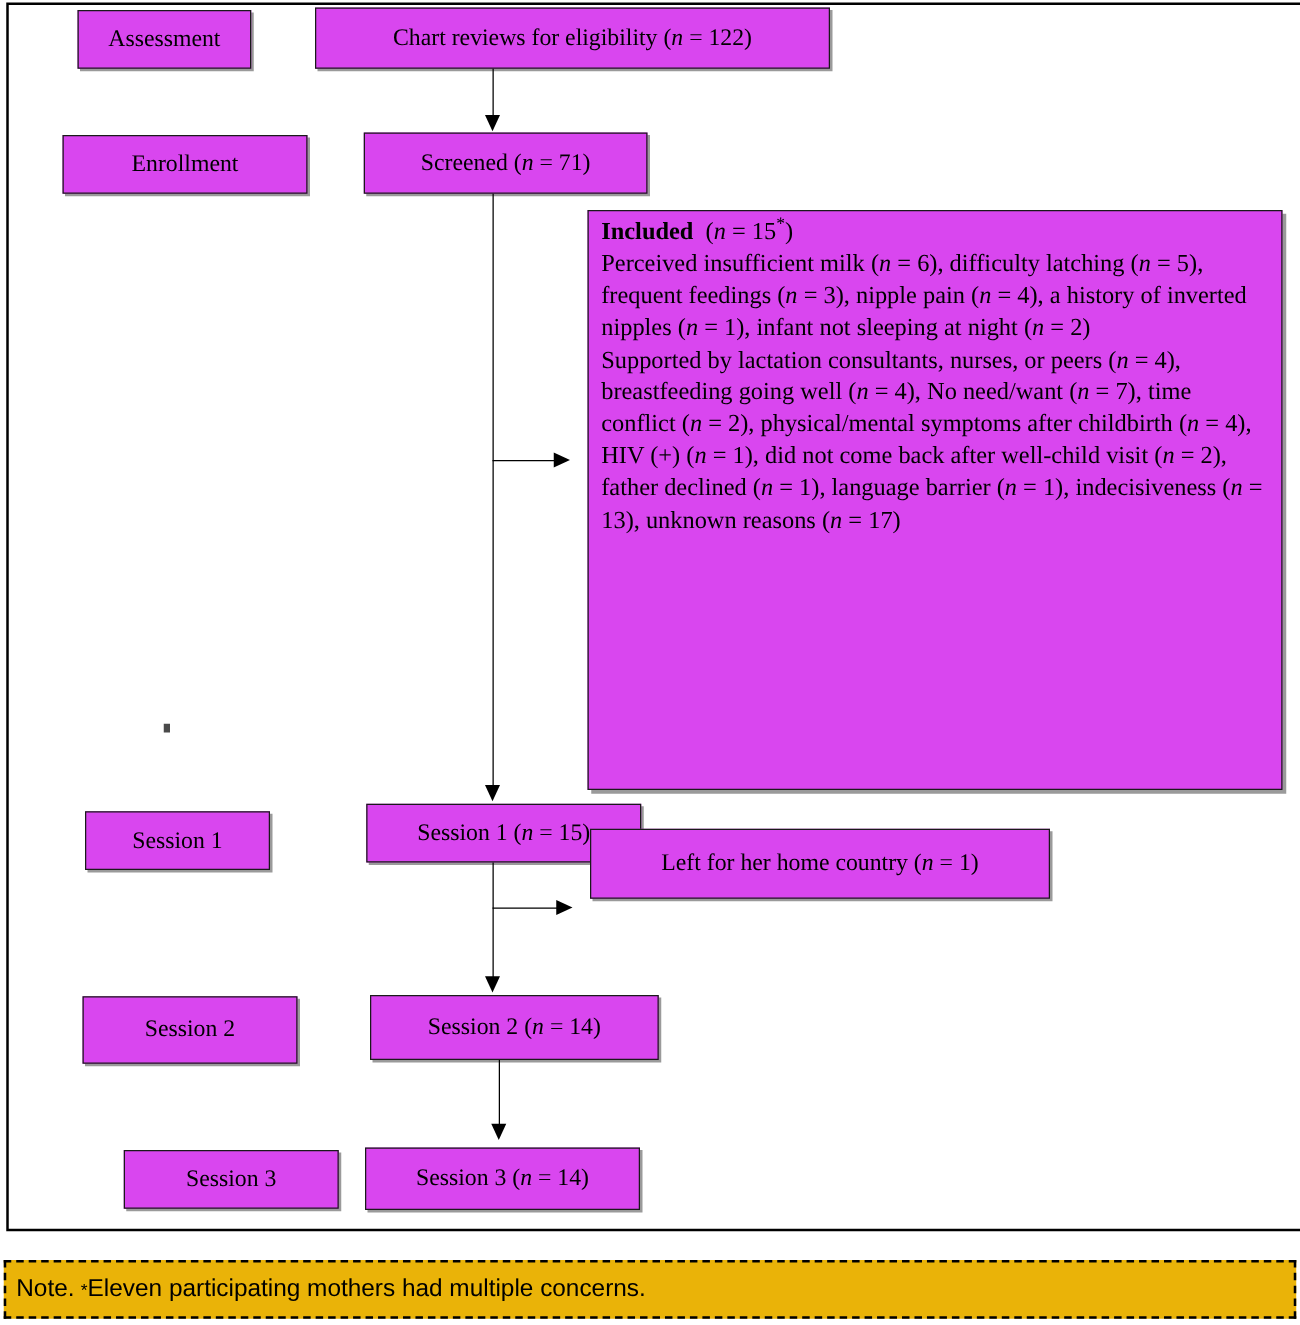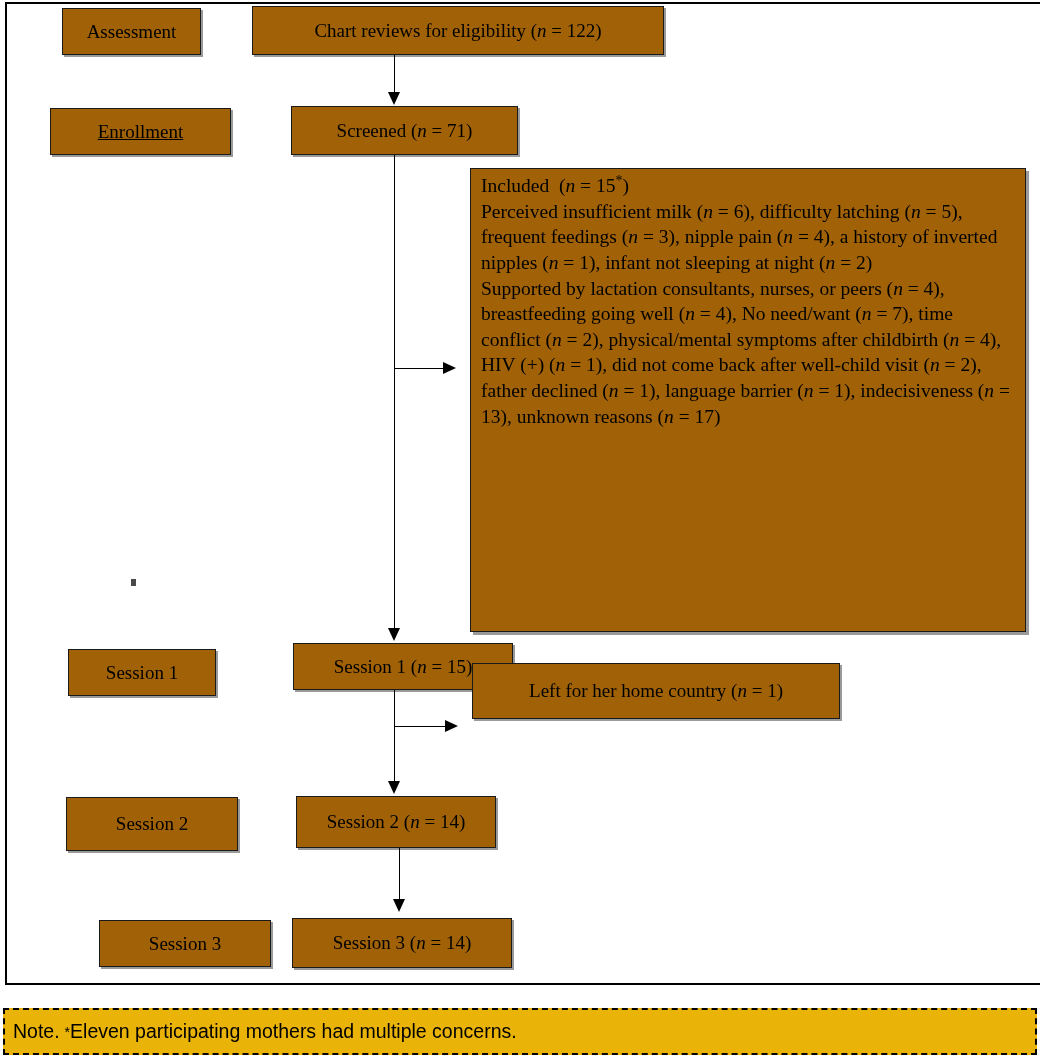--- a/index.html
+++ b/index.html
@@ -30,21 +30,21 @@
     height: 983px;
     border: 2px solid #000;
     box-sizing: border-box;
     background: #fff;
   }
 
   
   .box {
     position: absolute;
     box-sizing: border-box;
-    background: #a16207;
+    background: #d946ef;
     border: 1.6px solid #1a1a1a;
     box-shadow: 2px 2px 0 0 #9a9a9a;
     display: flex;
     align-items: center;
     justify-content: center;
     text-align: center;
     line-height: 1.15;
     font-size: 19px;
     padding: 2px 6px;
   }
@@ -55,21 +55,21 @@
     display: block;
     text-align: left;
     align-items: flex-start;
     justify-content: flex-start;
     padding: 4px 8px 4px 10px;
     line-height: 1.315;
     font-size: 19.5px;
     box-shadow: 3px 3px 0 0 #9a9a9a;
   }
   .big-text .hd {
-    font-weight: normal;
+    font-weight: bold;
   }
   .ital { font-style: italic; }
   .sup  { font-size: 0.72em; vertical-align: super; line-height: 0; }
 
   
   .vline {
     position: absolute;
     width: 0;
     border-left: 1.6px solid #000;
   }
@@ -121,21 +121,21 @@
 <body>
 
 <div id="stage">
 
   <div class="figure-frame"></div>
 
   <div class="box stage-label" style="left:62px; top:8px; width:139px; height:47px;">
     <span>Assessment</span>
   </div>
 
-  <div class="box stage-label" style="left:50px; top:108px; width:181px; height:47px;text-decoration:underline;">
+  <div class="box stage-label" style="left:50px; top:108px; width:196px; height:47px;">
     <span>Enrollment</span>
   </div>
 
   <div class="box stage-label" style="left:68px; top:649px; width:148px; height:47px;">
     <span>Session 1</span>
   </div>
 
   <div class="box stage-label" style="left:66px; top:797px; width:172px; height:54px;">
     <span>Session 2</span>
   </div>
@@ -179,21 +179,21 @@
   <div class="vline" style="left:394px; top:690px; height:96px;"></div>
   <div class="arrow-down" style="left:388px; top:781px;"></div>
 
   <div class="hline" style="left:394px; top:726px; width:52px;"></div>
   <div class="arrow-right" style="left:445px; top:720px;"></div>
 
   <div class="box" style="left:472px; top:663px; width:368px; height:56px;">
     <span>Left for her home country (<i>n</i> = 1)</span>
   </div>
 
-  <div class="box" style="left:296px; top:796px; width:200px; height:52px;">
+  <div class="box" style="left:296px; top:796px; width:231px; height:52px;">
     <span>Session 2 (<i>n</i> = 14)</span>
   </div>
 
   <div class="vline" style="left:399px; top:848px; height:55px;"></div>
   <div class="arrow-down" style="left:393px; top:899px;"></div>
 
   <div class="box" style="left:292px; top:918px; width:220px; height:50px;">
     <span>Session 3 (<i>n</i> = 14)</span>
   </div>
 

